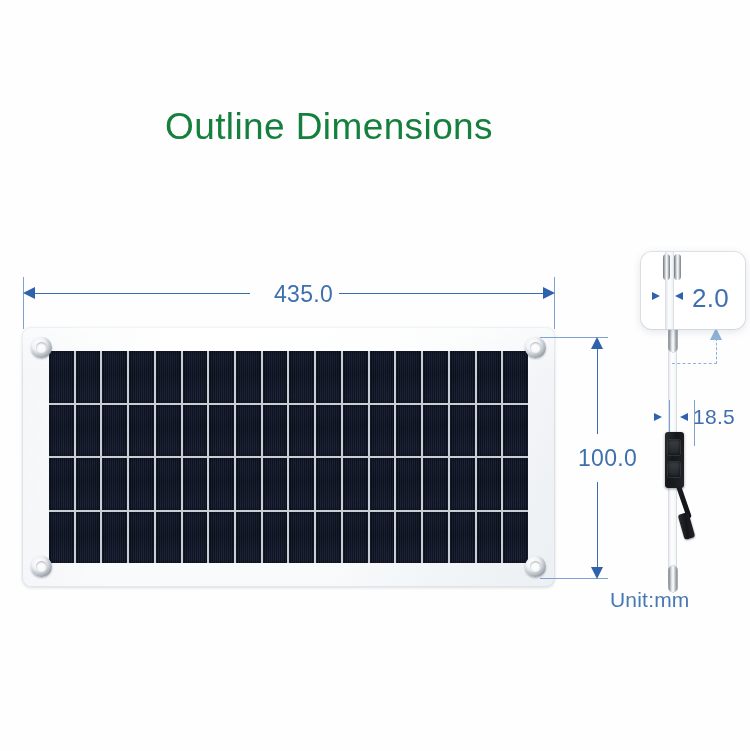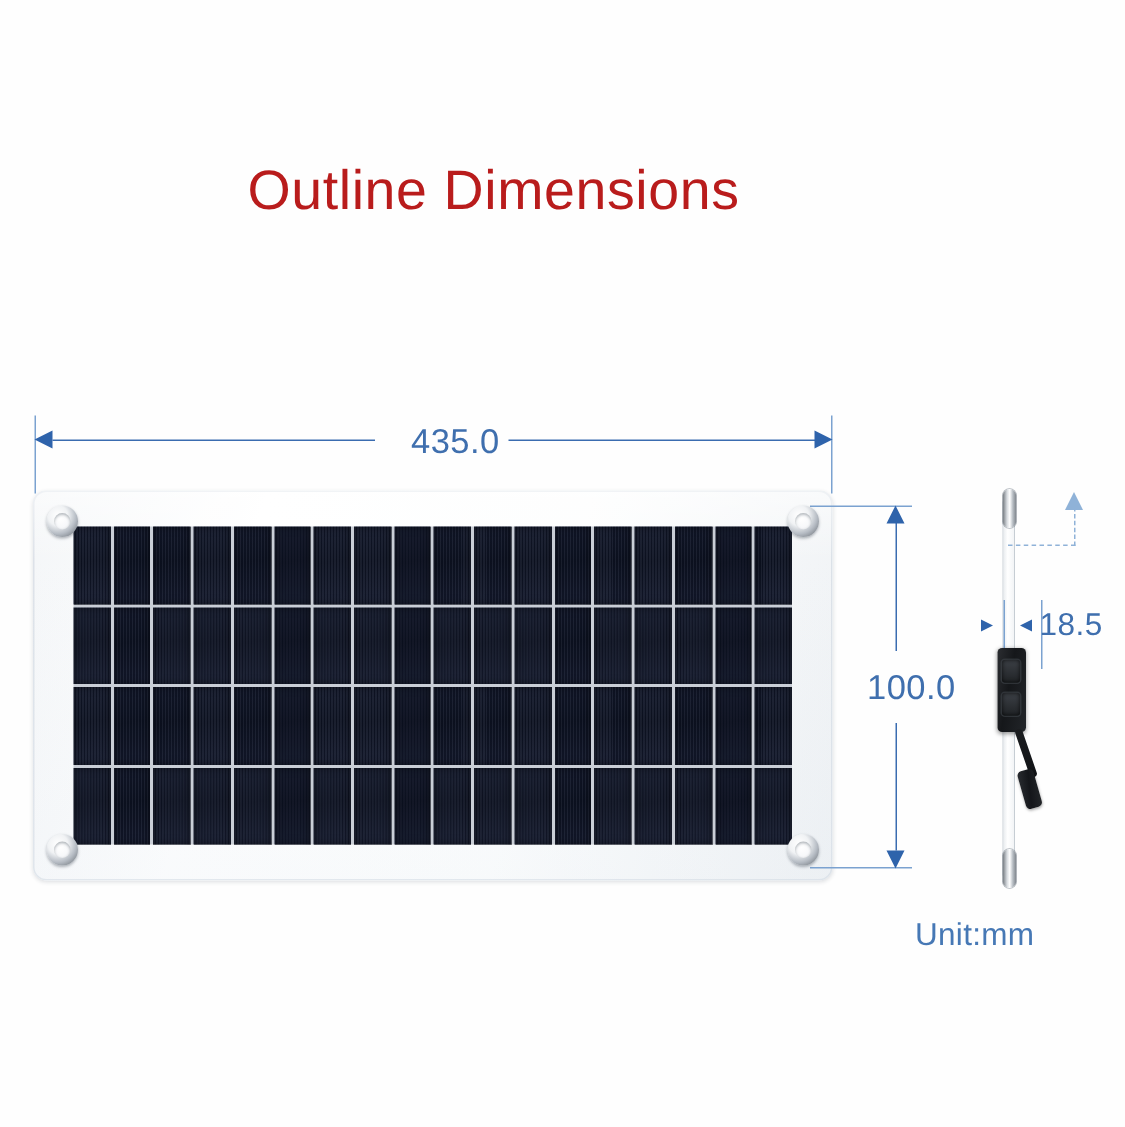--- a/index.html
+++ b/index.html
@@ -26,21 +26,21 @@
 
   
   #title {
     position: absolute;
     left: 0;
     top: 106px;
     width: 658px;
     text-align: center;
     font-size: 37px;
     font-weight: 400;
-    color: #b91c1c;
+    color: #15803d;
     letter-spacing: 0.4px;
     font-family: "Liberation Sans", sans-serif;
   }
 
   
   #panel-front {
     position: absolute;
     left: 22px;
     top: 327px;
     width: 533px;
@@ -278,21 +278,21 @@
     background: #fefefe;
     letter-spacing: 0.3px;
   }
   .dim-text-sm {
     font-size: 21px;
   }
 
   #unit-label {
     position: absolute;
     left: 610px;
-    top: 612px;
+    top: 588px;
     font-size: 21px;
     color: #4678b5;
     font-family: "Liberation Sans", sans-serif;
     letter-spacing: 0.2px;
   }
 
   .leader-dashed-v {
     position: absolute;
     width: 0;
     border-left: 1.5px dashed #8fb2d8;
@@ -434,16 +434,24 @@
     <div class="arrow arrow-sm-left" style="left:680px; top:413px;"></div>
     <div class="dim-text dim-text-sm" style="left:693px; top:405px; background:transparent;">18.5</div>
   </div>
 
   <div>
     <div class="leader-dashed-h" style="left:672px; top:363px; width:45px;"></div>
     <div class="leader-dashed-v" style="left:716px; top:338px; height:26px;"></div>
     <div class="arrow arrow-up" style="left:710px; top:328px; border-bottom-color:#8fb2d8;"></div>
   </div>
 
+  <div id="detail-box">
+    <div id="detail-edge"></div>
+    <div id="detail-grommet-a"></div>
+    <div id="detail-grommet-b"></div>
+    <div class="arrow arrow-sm-right" style="left:11px; top:40px;"></div>
+    <div class="arrow arrow-sm-left" style="left:34px; top:40px;"></div>
+    <div class="dim-text dim-text-sm" style="left:51px; top:31px; background:transparent; font-size:26px;">2.0</div>
+  </div>
 
   <div id="unit-label">Unit:mm</div>
 
 </div>
 
 </body></html>

